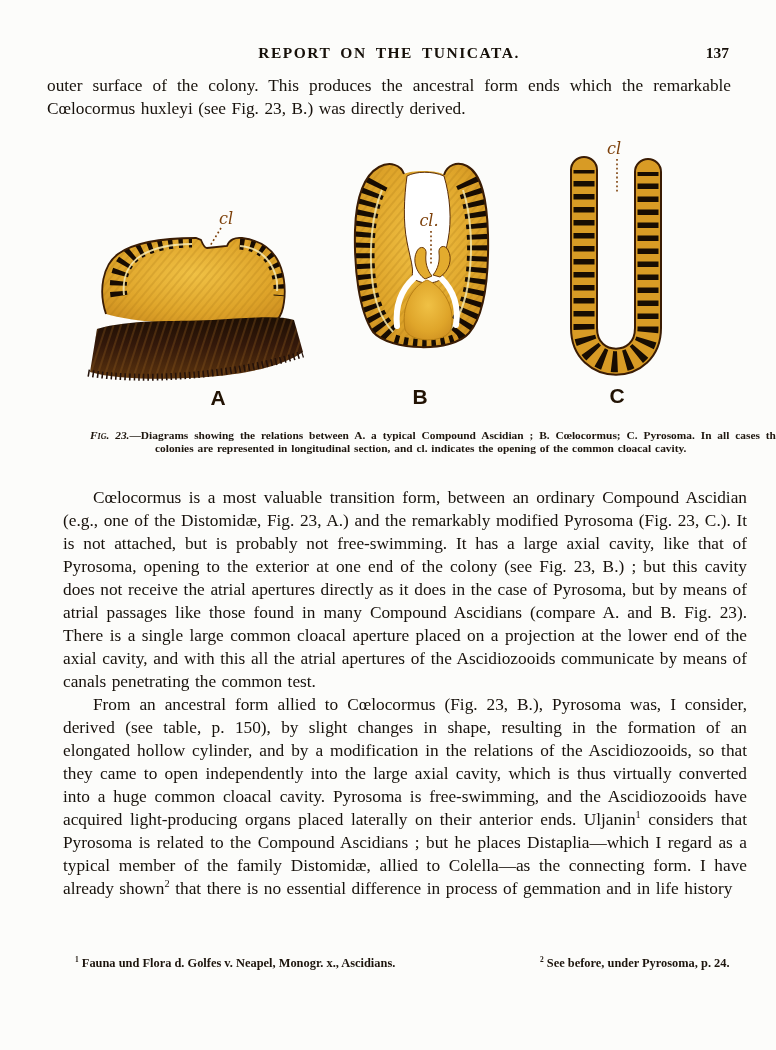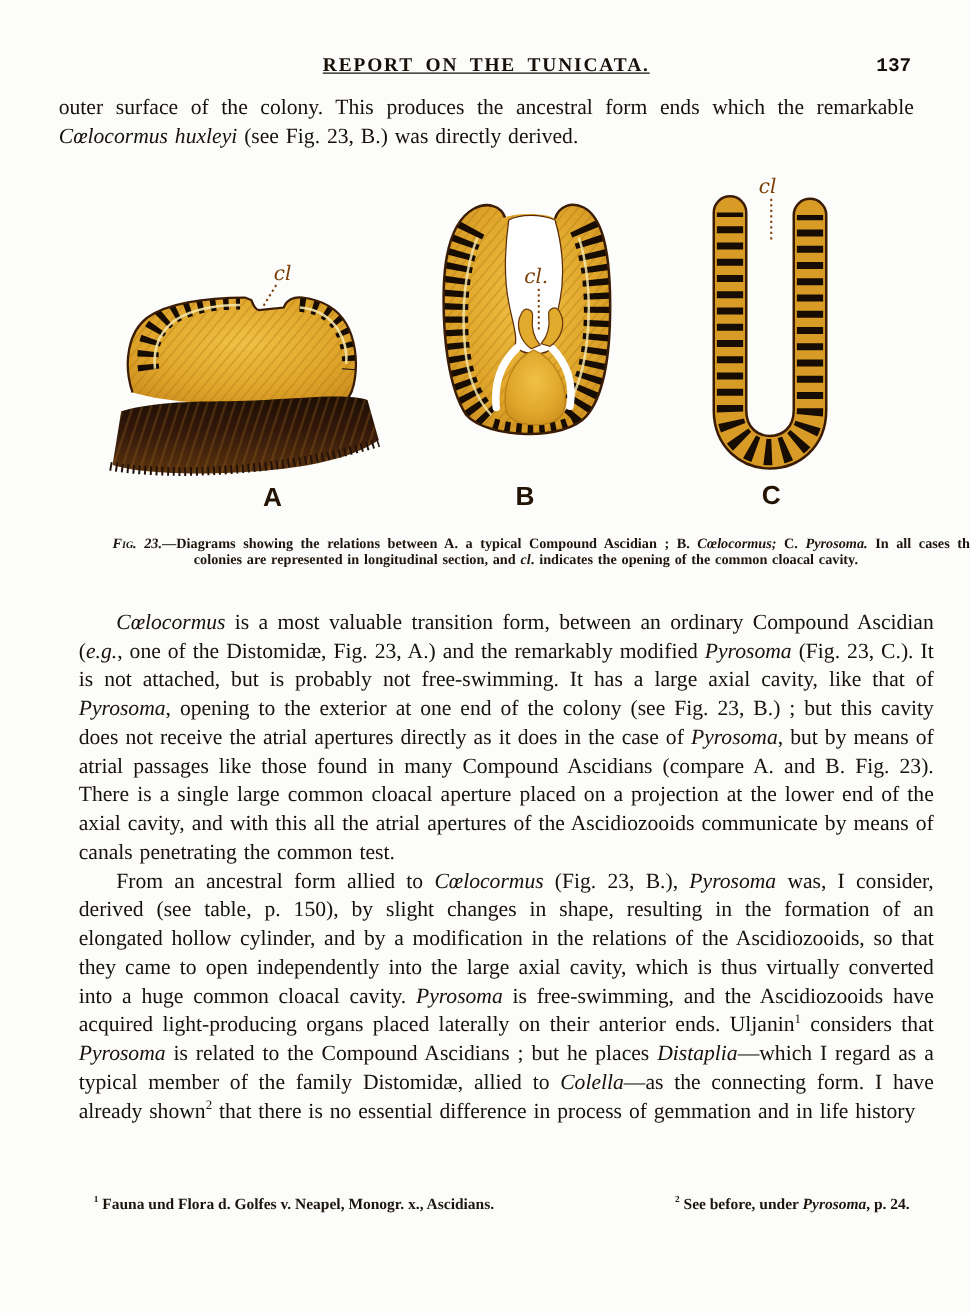--- a/index.html
+++ b/index.html
@@ -5,29 +5,29 @@
   html,body {margin:0; padding:0; background:#e8e8e6;}
   .page {
     position:relative; width:776px; height:1050px; margin:0 auto;
     background:#fcfcfa; color:#1b1410; overflow:hidden;
     font-family:"Liberation Serif", serif;
   }
   
   .hdr {position:absolute; top:44px; left:47px; width:684px; height:22px;}
   .hdr-title {
     display:block; text-align:center; font-weight:bold; font-size:15.5px;
-    letter-spacing:1.5px; word-spacing:4px; color:#161009;text-decoration:underline;
+    letter-spacing:1.5px; word-spacing:4px; color:#161009;
   }
-  .hdr-page {position:absolute; right:2px; top:0; font-size:15.5px; font-weight:bold; color:#161009;font-family:Liberation Mono, monospace;}
+  .hdr-page {position:absolute; right:2px; top:0; font-size:15.5px; font-weight:bold; color:#161009;}
   
   .bodytext {font-size:17.3px; line-height:23px; text-align:justify; word-spacing:1.2px; color:#17110b;}
   .intro {position:absolute; top:74px; left:47px; width:684px;}
   .main {position:absolute; top:486px; left:47px; width:684px;margin-left:16px;}
   .main p {margin:0; text-indent:30px;}
-  .it {font-style:italic;}
+  .it {}
   .sup {vertical-align:super; font-size:0.6em; line-height:0;}
   .sc {font-variant:small-caps;font-style:italic;}
   
   .fig {position:absolute; top:128px; left:0; width:776px; height:302px;}
   .caption {
     position:absolute; top:429px; left:90px; width:626px;
     font-size:11.4px; line-height:13.4px; font-weight:bold; color:#1d150d;
     padding-left:65px; text-indent:-65px; text-align:justify; word-spacing:1px;
   }
   

